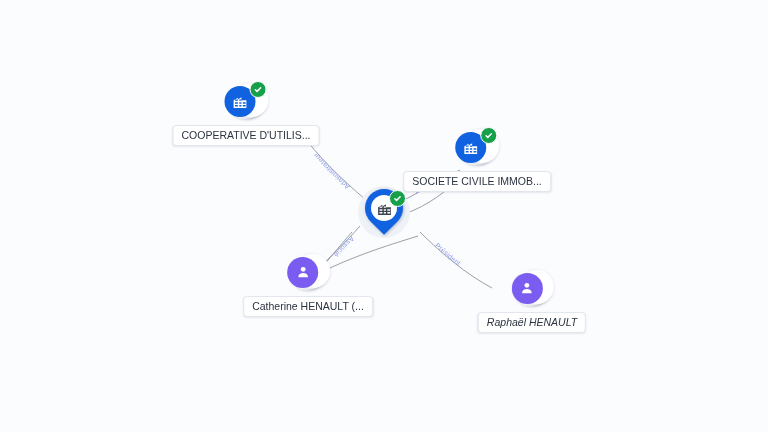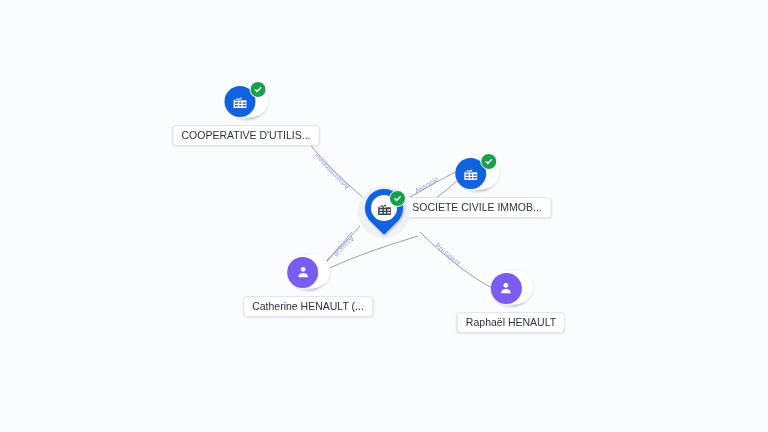--- a/index.html
+++ b/index.html
@@ -198,21 +198,21 @@
             </svg>
           </div>
           <div class="badge-check" style="top: 3px; right: 3px;">
             <svg width="9" height="9" viewBox="0 0 24 24" aria-hidden="true">
               <path fill="none" stroke="#ffffff" stroke-width="4" stroke-linecap="round" stroke-linejoin="round" d="M5 12.5l4.5 4.5L19 7.5"></path>
             </svg>
           </div>
         </div>
         <div class="node-label">COOPERATIVE D'UTILIS...</div>
       </div>
-      <div class="node" style="left: 477px; top: 184px;">
+      <div class="node" style="left: 477px; top: 158px;">
         <div class="node-glyph-wrap">
           <div class="stack-card c3"></div>
           <div class="stack-card c2"></div>
           <div class="stack-card c1"></div>
           <div class="icon-circle company">
             <svg width="17" height="17" viewBox="0 0 24 24" aria-hidden="true">
               <path fill="#ffffff" d="M3 21V10.2l6-3.6V9l5-3v4.2h7V21H3zm2-2h4v-2H5v2zm0-4h4v-2H5v2zm0-4h4V9H5v2zm6 8h3v-2h-3v2zm0-4h3v-2h-3v2zm0-4h3V9h-3v2zm5 8h4v-2h-4v2zm0-4h4v-2h-4v2z"></path>
             </svg>
           </div>
           <div class="badge-check" style="top: 3px; right: 3px;">
@@ -248,21 +248,21 @@
           <div class="stack-card c1"></div>
           <div class="icon-circle person">
             <svg width="16" height="16" viewBox="0 0 24 24" aria-hidden="true">
               <circle cx="12" cy="8" r="3.6" fill="#ffffff"></circle>
               <path fill="#ffffff" d="M4.8 19.2c0-3.6 3.2-5.6 7.2-5.6s7.2 2 7.2 5.6v.6H4.8v-.6z"></path>
             </svg>
           </div>
         </div>
         <div class="node-label">Catherine HENAULT (...</div>
       </div>
-      <div class="node" style="left: 511px; top: 299px;">
+      <div class="node" style="left: 532px; top: 299px; font-style: italic;">
         <div class="node-glyph-wrap">
           <div class="stack-card c3"></div>
           <div class="stack-card c2"></div>
           <div class="stack-card c1"></div>
           <div class="icon-circle person">
             <svg width="16" height="16" viewBox="0 0 24 24" aria-hidden="true">
               <circle cx="12" cy="8" r="3.6" fill="#ffffff"></circle>
               <path fill="#ffffff" d="M4.8 19.2c0-3.6 3.2-5.6 7.2-5.6s7.2 2 7.2 5.6v.6H4.8v-.6z"></path>
             </svg>
           </div>

